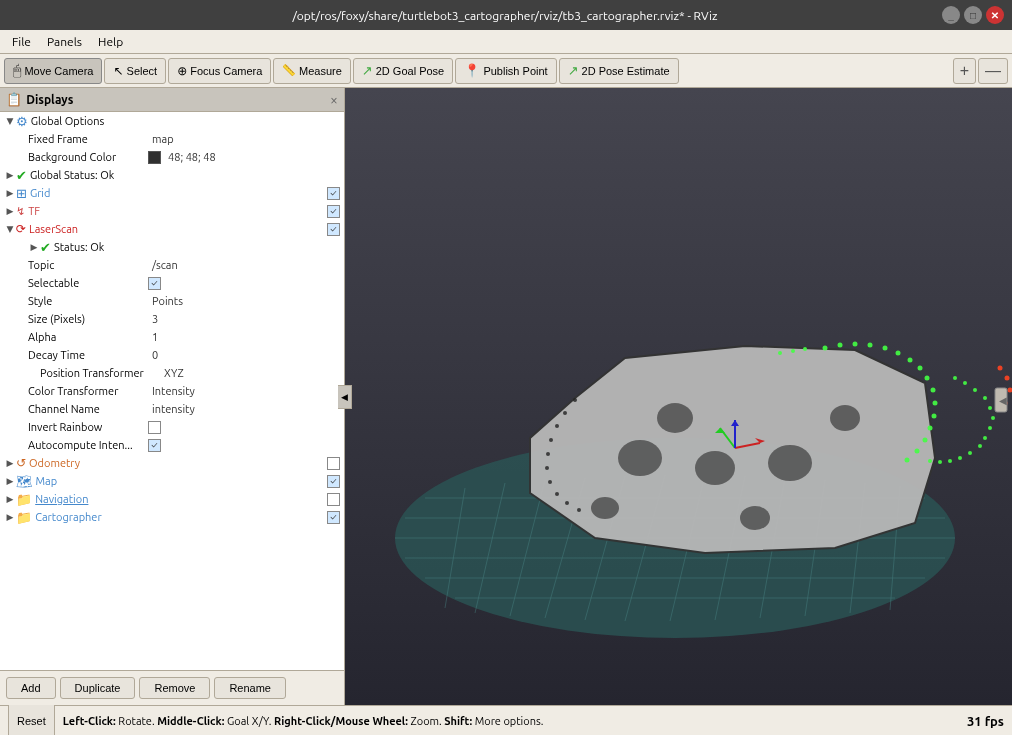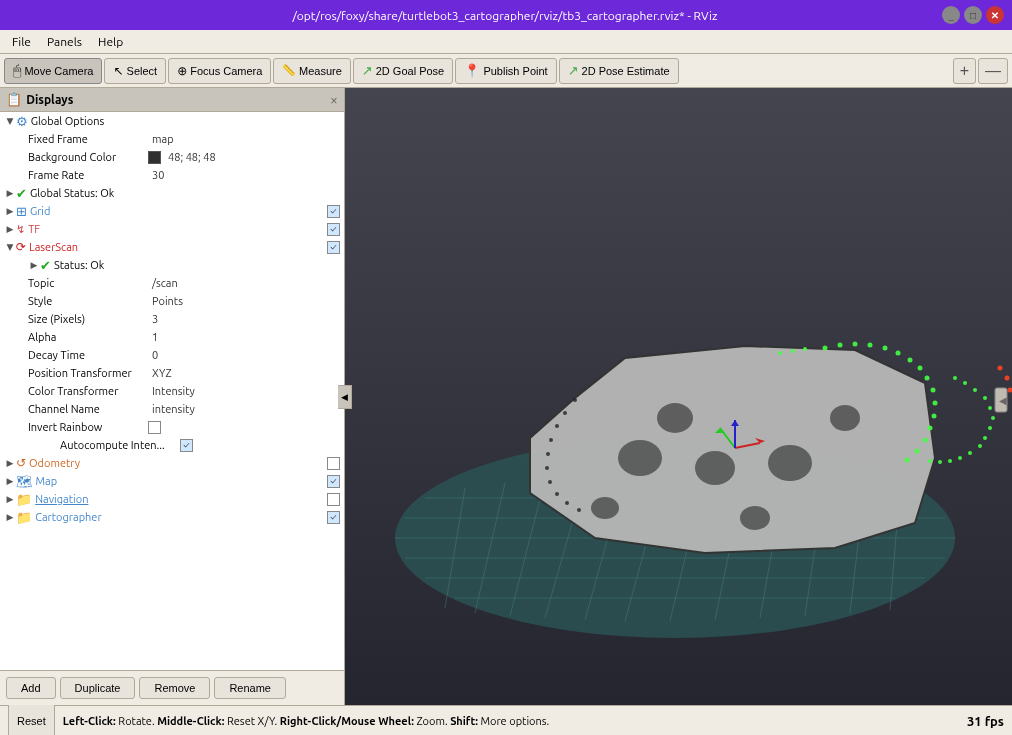--- a/index.html
+++ b/index.html
@@ -1,20 +1,20 @@
 <!DOCTYPE html>
 <html><head>
   <meta charset="utf-8">
   <style>
     * { box-sizing: border-box; margin: 0; padding: 0; }
     body { font-family: 'Ubuntu', 'DejaVu Sans', sans-serif; font-size: 12px; background: #d4d0c8; overflow: hidden; width: 1012px; height: 735px; }
 
     
     #titlebar {
-      background: #6d28d9;
+      background: #404040;
       color: #ffffff;
       height: 30px;
       display: flex;
       align-items: center;
       justify-content: space-between;
       padding: 0 8px;
       font-size: 12px;
     }
     #titlebar-title { flex: 1; text-align: center; font-size: 12px; }
     #titlebar-controls { display: flex; gap: 4px; }
@@ -306,24 +306,20 @@
       </div>
       <div class="tree-item indent3">
         <span class="tree-label" style="flex:none;min-width:120px;">Fixed Frame</span>
         <span class="tree-value">map</span>
       </div>
       <div class="tree-item indent3">
         <span class="tree-label" style="flex:none;min-width:120px;">Background Color</span>
         <span class="color-swatch" style="background:#303030;"></span>
         <span class="tree-value">48; 48; 48</span>
       </div>
-      <div class="tree-item indent3">
-        <span class="tree-label" style="flex:none;min-width:120px;">Frame Rate</span>
-        <span class="tree-value">30</span>
-      </div>
 
       <div class="tree-item indent1">
         <span class="expand-arrow">▶</span>
         <span class="tree-icon icon-ok">✔</span>
         <span class="tree-label">Global Status: Ok</span>
       </div>
 
       <div class="tree-item indent1">
         <span class="expand-arrow">▶</span>
         <span class="tree-icon icon-grid">⊞</span>
@@ -348,53 +344,57 @@
       <div class="tree-item indent3">
         <span class="expand-arrow">▶</span>
         <span class="tree-icon icon-ok">✔</span>
         <span class="tree-label">Status: Ok</span>
       </div>
       <div class="tree-item indent3">
         <span class="tree-label" style="flex:none;min-width:120px;">Topic</span>
         <span class="tree-value">/scan</span>
       </div>
       <div class="tree-item indent3">
+        <span class="tree-label" style="flex:none;min-width:120px;">Selectable</span>
+        <div class="tree-checkbox checked"></div>
+      </div>
+      <div class="tree-item indent3">
         <span class="tree-label" style="flex:none;min-width:120px;">Style</span>
         <span class="tree-value">Points</span>
       </div>
       <div class="tree-item indent3">
         <span class="tree-label" style="flex:none;min-width:120px;">Size (Pixels)</span>
         <span class="tree-value">3</span>
       </div>
       <div class="tree-item indent3">
         <span class="tree-label" style="flex:none;min-width:120px;">Alpha</span>
         <span class="tree-value">1</span>
       </div>
       <div class="tree-item indent3">
         <span class="tree-label" style="flex:none;min-width:120px;">Decay Time</span>
         <span class="tree-value">0</span>
       </div>
       <div class="tree-item indent3">
-        <span class="tree-label" style="flex:none;min-width:120px;">Position Transformer</span>
+        <span class="tree-label" style="flex:none;min-width:120px;margin-left:12px;">Position Transformer</span>
         <span class="tree-value">XYZ</span>
       </div>
       <div class="tree-item indent3">
         <span class="tree-label" style="flex:none;min-width:120px;">Color Transformer</span>
         <span class="tree-value">Intensity</span>
       </div>
       <div class="tree-item indent3">
         <span class="tree-label" style="flex:none;min-width:120px;">Channel Name</span>
         <span class="tree-value">intensity</span>
       </div>
       <div class="tree-item indent3">
         <span class="tree-label" style="flex:none;min-width:120px;">Invert Rainbow</span>
         <div class="tree-checkbox"></div>
       </div>
       <div class="tree-item indent3">
-        <span class="tree-label" style="flex:none;min-width:120px;margin-left:32px;">Autocompute Inten...</span>
+        <span class="tree-label" style="flex:none;min-width:120px;">Autocompute Inten...</span>
         <div class="tree-checkbox checked"></div>
       </div>
 
       <div class="tree-item indent1">
         <span class="expand-arrow">▶</span>
         <span class="tree-icon" style="color:#cc6622;font-size:12px;">↺</span>
         <span class="tree-label" style="color:#cc6622;">Odometry</span>
         <div class="tree-checkbox"></div>
       </div>
 
@@ -559,21 +559,21 @@
 
 </div>
 
 <div id="statusbar">
   <div id="statusbar-left">
     <button class="status-reset-btn">Reset</button>
     <span class="status-text">
       <b>Left-Click:</b>
       <span> Rotate. </span>
       <b>Middle-Click:</b>
-      <span> Reset X/Y. </span>
+      <span> Goal X/Y. </span>
       <b>Right-Click/Mouse Wheel:</b>
       <span> Zoom. </span>
       <b>Shift:</b>
       <span> More options.</span>
     </span>
   </div>
   <span id="fps">31 fps</span>
 </div>
 
 </body></html>

